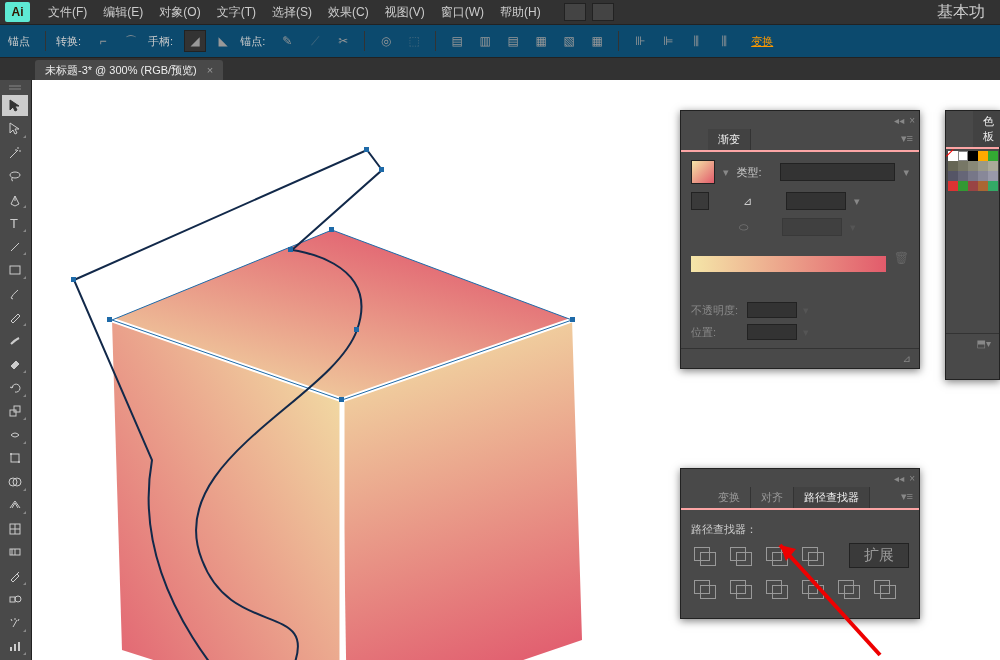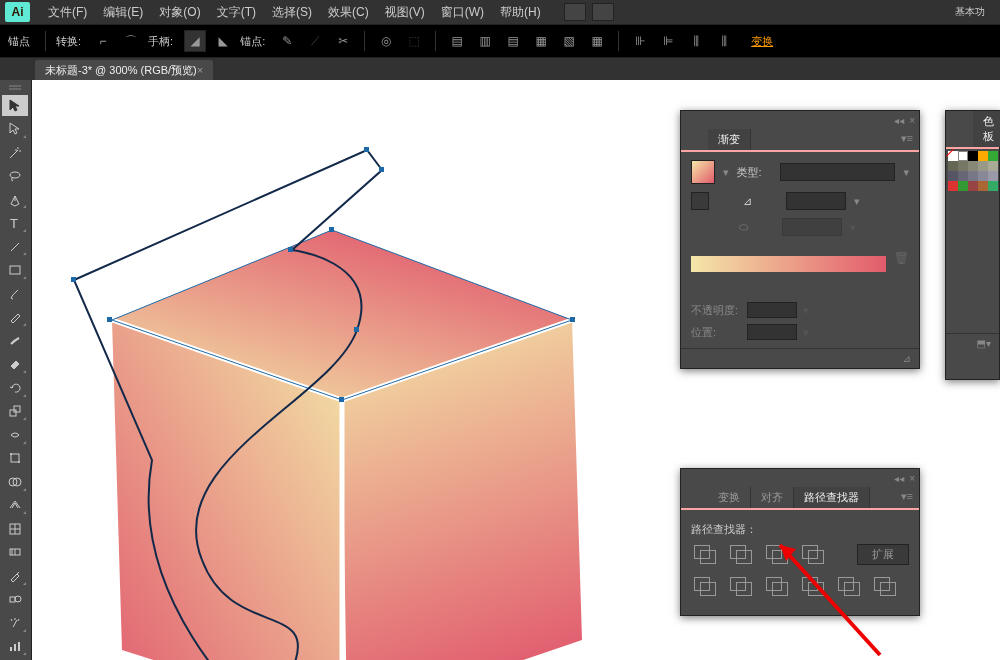--- a/index.html
+++ b/index.html
@@ -2,29 +2,29 @@
 <html><head>
 <meta charset="utf-8">
 <style>
 * { margin: 0; padding: 0; box-sizing: border-box; font-family: "Microsoft YaHei", sans-serif; }
 body { background: #3a3a3a; color: #ccc; width: 1000px; height: 660px; overflow: hidden; position: relative; font-size: 11px; }
 .menubar { height: 25px; background: #323232; display: flex; align-items: center; padding: 0 5px; border-bottom: 1px solid #222; }
 .ai-logo { width: 25px; height: 20px; background: #5eead4; color: #321600; display: flex; align-items: center; justify-content: center; font-weight: bold; font-size: 12px; margin-right: 10px; border-radius: 2px; }
 .menu-item { padding: 5px 8px; cursor: pointer; font-size: 12px; color: #ccc; }
 .menu-icons { margin-left: 15px; display: flex; gap: 6px; }
 .menu-icon-box { width: 22px; height: 18px; background: #444; border: 1px solid #222; }
-.menubar-right { margin-left: auto; padding: 2px 10px; color: #ccc; font-size: 10px; }
-.control-bar { height: 33px; background: #000000; display: flex; align-items: center; padding: 0 8px; gap: 6px; border-bottom: 1px solid #222; }
+.menubar-right { margin-left: auto; padding: 2px 10px; color: #ccc; font-size: 16px; }
+.control-bar { height: 33px; background: #0c4a6e; display: flex; align-items: center; padding: 0 8px; gap: 6px; border-bottom: 1px solid #222; }
 .ctrl-label { color: #ccc; font-size: 11px; margin-right: 5px; }
 .ctrl-icon { width: 22px; height: 22px; display: flex; align-items: center; justify-content: center; color: #999; font-size: 12px; border: 1px solid transparent; }
 .ctrl-icon.active { background: #333; border: 1px solid #222; }
 .ctrl-sep { width: 1px; height: 20px; background: #333; margin: 0 4px; }
 .ctrl-link { color: #ff9a00; font-size: 11px; margin-left: 10px; text-decoration: underline; cursor: pointer; }
 .tab-bar { height: 22px; background: #323232; display: flex; align-items: flex-end; padding-left: 35px; }
-.doc-tab { background: #494949; padding: 3px 10px; font-size: 11px; color: #eee; display: flex; align-items: center; height: 20px; border-radius: 3px 3px 0 0; }
+.doc-tab { background: #494949; padding: 3px 10px; font-size: 11px; color: #eee; display: flex; align-items: center; gap: 10px; height: 20px; border-radius: 3px 3px 0 0; }
 .doc-tab .close { color: #999; cursor: pointer; }
 .workspace { display: flex; height: calc(100% - 80px); }
 .toolbox { width: 32px; background: #494949; display: flex; flex-direction: column; padding: 3px 2px; gap: 2px; border-right: 1px solid #222; }
 .tool { width: 26px; height: 22px; display: flex; align-items: center; justify-content: center; color: #ccc; font-size: 13px; position: relative; border: 1px solid transparent; }
 .tool.active { background: #ccc; }
 .tool.active svg { stroke: #333; fill: #333; }
 .tool .corner { position: absolute; bottom: 1px; right: 1px; width: 0; height: 0; border-right: 3px solid #888; border-top: 3px solid transparent; }
 .canvas-area { flex: 1; background: #fff; position: relative; overflow: hidden; }
 .canvas-content { position: absolute; inset: 0; }
 .panel { position: absolute; background: #494949; border: 1px solid #222; box-shadow: 0 2px 8px rgba(0,0,0,0.5); }
@@ -47,21 +47,21 @@
 .grad-stops { height: 24px; position: relative; }
 .grad-ctrl-row { display: flex; align-items: center; gap: 6px; margin-top: 6px; }
 .grad-ctrl-label { color: #888; font-size: 11px; min-width: 50px; text-align: left; }
 .grad-ctrl-input { width: 50px; height: 16px; background: #333; border: 1px solid #222; }
 .pathfinder-panel { top: 468px; left: 680px; width: 240px; }
 .pf-section-label { color: #ccc; font-size: 11px; margin: 4px 0 6px 0; }
 .pf-icons-row { display: flex; gap: 10px; margin-bottom: 10px; align-items: center; }
 .pf-icon { width: 26px; height: 22px; display: flex; align-items: center; justify-content: center; position: relative; }
 .pf-icon::before { content: ""; position: absolute; width: 14px; height: 12px; border: 1px solid #999; top: 2px; left: 3px; }
 .pf-icon::after { content: ""; position: absolute; width: 14px; height: 12px; border: 1px solid #999; top: 7px; left: 9px; }
-.pf-expand { padding: 2px 14px; background: #3a3a3a; border: 1px solid #222; color: #999; font-size: 11px; margin-left: auto; }
+.pf-expand { padding: 2px 14px; background: #3a3a3a; border: 1px solid #222; color: #999; font-size: 15px; margin-left: auto; }
 .color-panel { top: 110px; left: 945px; width: 55px; height: 270px; }
 .color-grid { display: grid; grid-template-columns: repeat(5, 1fr); gap: 0px; padding: 2px; }
 .color-cell { width: 10px; height: 10px; }
 .red-arrow { position: absolute; top: 535px; left: 770px; pointer-events: none; }
 .panel-footer { display: flex; justify-content: flex-end; padding: 4px 8px; border-top: 1px solid #333; }
 .panel-footer-icn { color: #888; font-size: 10px; }
 </style>
 </head>
 <body>
 

